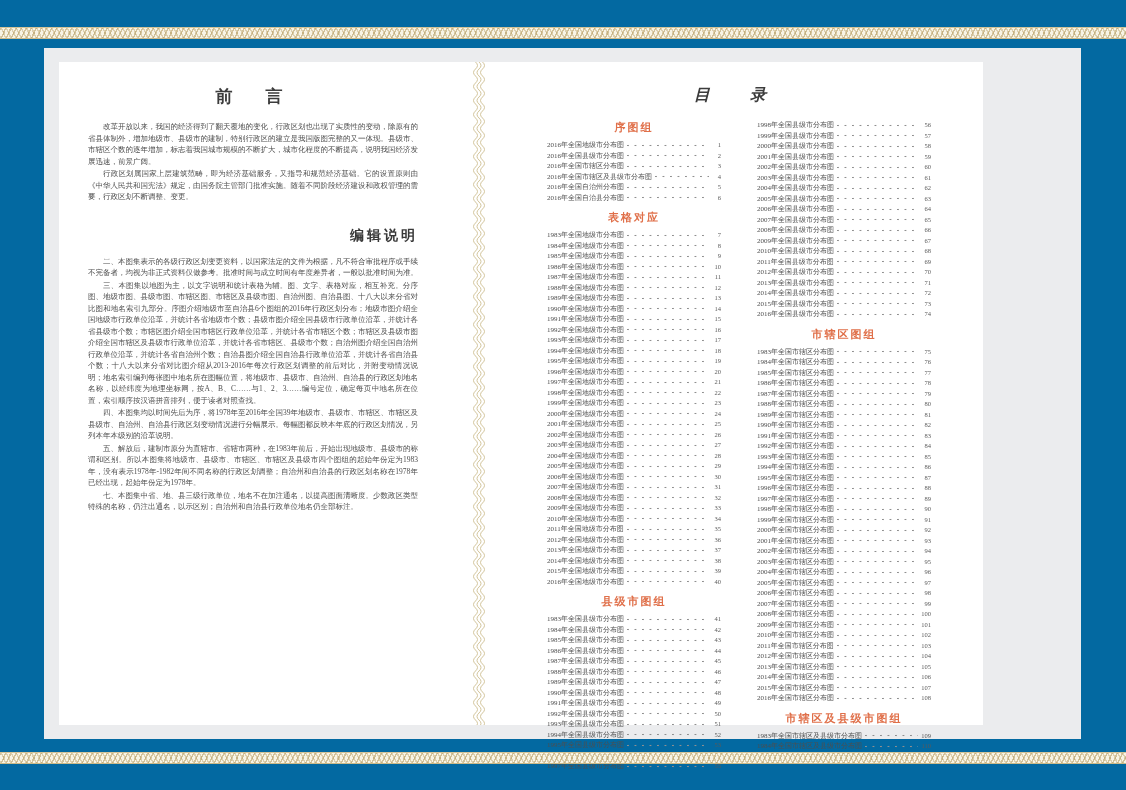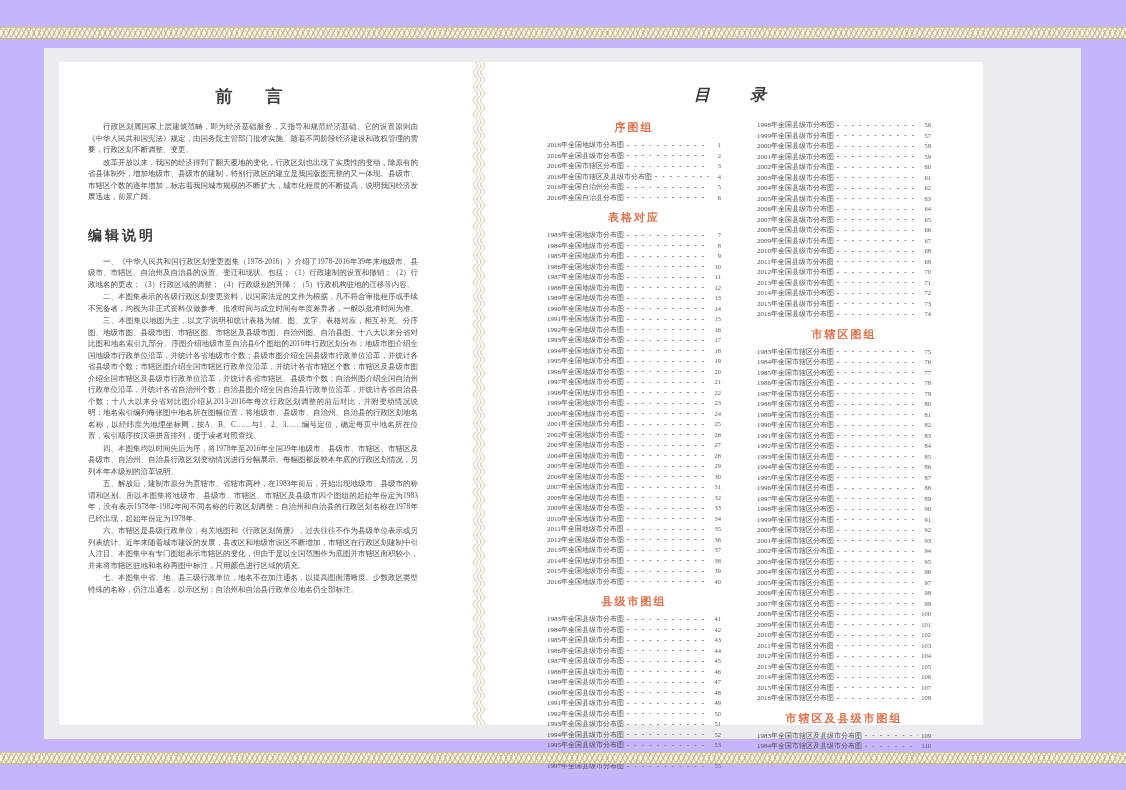--- a/index.html
+++ b/index.html
@@ -1,39 +1,39 @@
 <!DOCTYPE html>
 <html><head>
 <meta charset="utf-8">
 <style>
   html,body{margin:0;padding:0;}
   body{width:1126px;height:790px;overflow:hidden;background:#fbfcfe;
        font-family:"Liberation Serif","DejaVu Serif",serif;}
-  .canvas{position:relative;width:1126px;height:790px;background:#c4b5fd;}
+  .canvas{position:relative;width:1126px;height:790px;background:#0369a1;}
 
   
   .band{position:absolute;left:0;right:0;height:10px;background-color:#f8f4e5;
         border-top:1px solid #d3c499;border-bottom:1px solid #cbba8a;
         background-image:
           repeating-linear-gradient(115deg, rgba(178,152,92,.55) 0 1.4px, rgba(0,0,0,0) 1.4px 4.6px),
           repeating-linear-gradient(65deg,  rgba(178,152,92,.40) 0 1.4px, rgba(0,0,0,0) 1.4px 4.6px);}
   .band-top{top:27px;}
   .band-bottom{top:752px;}
 
   
   .panel{position:absolute;left:44px;top:48px;width:1037px;height:691px;background:#ebecee;}
   .spread{position:absolute;left:15px;top:14px;height:663px;display:flex;}
   .page{width:494px;height:663px;background:#ffffff;box-sizing:border-box;}
   .spine{width:18px;height:663px;background:#ffffff;}
 
   
   .page-left{padding:0 53px 0 29px;width:412px;}
   .preface-title{margin:23px 0 13px;text-align:center;font-size:17px;font-weight:bold;
                  letter-spacing:8px;color:#3c3c3c;}
-  .editorial-title{margin:24px 0 11px;text-align:left;font-size:14px;font-weight:bold;
+  .editorial-title{margin:24px 0 11px;text-align:right;font-size:14px;font-weight:bold;
                    letter-spacing:3px;color:#383838;}
   .body-text{font-size:7.5px;line-height:11.5px;color:#4c4c4c;text-align:justify;}
   .body-text p{margin:0 0 1px;text-indent:2em;}
 
   
   .page-right{padding:0;}
   .toc-title{margin:23px 0 14px;text-align:center;font-size:16px;font-weight:bold;
              letter-spacing:12px;color:#3c3c3c;font-style:italic;}
   .toc-columns{display:flex;margin:0 52px 0 58px;gap:36px;}
   .toc-col{flex:1;min-width:0;}
@@ -53,31 +53,29 @@
 
 <div class="canvas">
   <div class="band band-top"></div>
 
   <div class="panel">
     <div class="spread">
 
       <div class="page page-left">
         <div class="preface-title">前　言</div>
         <div class="body-text">
+            <p>改革开放以来，我国的经济得到了翻天覆地的变化，行政区划也出现了实质性的变动，除原有的省县体制外，增加地级市、县级市的建制，特别行政区的建立是我国版图完整的又一体现。县级市、市辖区个数的逐年增加，标志着我国城市规模的不断扩大，城市化程度的不断提高，说明我国经济发展迅速，前景广阔。</p>
             <p>行政区划属国家上层建筑范畴，即为经济基础服务，又指导和规范经济基础。它的设置原则由《中华人民共和国宪法》规定，由国务院主管部门批准实施。随着不同阶段经济建设和政权管理的需要，行政区划不断调整、变更。</p>
-            <p>改革开放以来，我国的经济得到了翻天覆地的变化，行政区划也出现了实质性的变动，除原有的省县体制外，增加地级市、县级市的建制，特别行政区的建立是我国版图完整的又一体现。县级市、市辖区个数的逐年增加，标志着我国城市规模的不断扩大，城市化程度的不断提高，说明我国经济发展迅速，前景广阔。</p>
           </div>
         <div class="editorial-title">编辑说明</div>
         <div class="body-text">
-            <p>一、《中华人民共和国行政区划变更图集（1978-2016）》介绍了1978-2016年39年来地级市、县级市、市辖区、自治州及自治县的设置、变迁和现状。包括：（1）行政建制的设置和撤销；（2）行政地名的更改；（3）行政区域的调整；（4）行政级别的升降；（5）行政机构驻地的迁移等内容。</p>
             <p>二、本图集表示的各级行政区划变更资料，以国家法定的文件为根据，凡不符合审批程序或手续不完备者，均视为非正式资料仅做参考。批准时间与成立时间有年度差异者，一般以批准时间为准。</p>
             <p>三、本图集以地图为主，以文字说明和统计表格为辅。图、文字、表格对应，相互补充。分序图、地级市图、县级市图、市辖区图、市辖区及县级市图、自治州图、自治县图、十八大以来分省对比图和地名索引九部分。序图介绍地级市至自治县6个图组的2016年行政区划分布；地级市图介绍全国地级市行政单位沿革，并统计各省地级市个数；县级市图介绍全国县级市行政单位沿革，并统计各省县级市个数；市辖区图介绍全国市辖区行政单位沿革，并统计各省市辖区个数；市辖区及县级市图介绍全国市辖区及县级市行政单位沿革，并统计各省市辖区、县级市个数；自治州图介绍全国自治州行政单位沿革，并统计各省自治州个数；自治县图介绍全国自治县行政单位沿革，并统计各省自治县个数；十八大以来分省对比图介绍从2013-2016年每次行政区划调整的前后对比，并附变动情况说明；地名索引编列每张图中地名所在图幅位置，将地级市、县级市、自治州、自治县的行政区划地名名称，以经纬度为地理坐标网，按A、B、C……与1、2、3……编号定位，确定每页中地名所在位置，索引顺序按汉语拼音排列，便于读者对照查找。</p>
             <p>四、本图集均以时间先后为序，将1978年至2016年全国39年地级市、县级市、市辖区、市辖区及县级市、自治州、自治县行政区划变动情况进行分幅展示。每幅图都反映本年底的行政区划情况，另列本年本级别的沿革说明。</p>
             <p>五、解放后，建制市原分为直辖市、省辖市两种，在1983年前后，开始出现地级市、县级市的称谓和区别。所以本图集将地级市、县级市、市辖区、市辖区及县级市四个图组的起始年份定为1983年，没有表示1978年-1982年间不同名称的行政区划调整；自治州和自治县的行政区划名称在1978年已经出现，起始年份定为1978年。</p>
-            <p>六、市辖区是县级行政单位，有关地图和《行政区划简册》，过去往往不作为县级单位表示或另列表统计。近年来随着城市建设的发展，县改区和地级市设区不断增加，市辖区在行政区划建制中引人注目。本图集中有专门图组表示市辖区的变化，但由于是以全国范围作为底图并市辖区面积较小，并未将市辖区驻地和名称再图中标注，只用颜色进行区域的填充。</p>
             <p>七、本图集中省、地、县三级行政单位，地名不在加注通名，以提高图面清晰度。少数政区类型特殊的名称，仍注出通名，以示区别；自治州和自治县行政单位地名仍全部标注。</p>
           </div>
       </div>
 
       <div class="spine">
         <svg id="spine-svg" width="18" height="663" xmlns="http://www.w3.org/2000/svg">
             <path d="M4.5 0 q4 3.5 0 7 q-4 3.5 0 7 q4 3.5 0 7 q-4 3.5 0 7 q4 3.5 0 7 q-4 3.5 0 7 q4 3.5 0 7 q-4 3.5 0 7 q4 3.5 0 7 q-4 3.5 0 7 q4 3.5 0 7 q-4 3.5 0 7 q4 3.5 0 7 q-4 3.5 0 7 q4 3.5 0 7 q-4 3.5 0 7 q4 3.5 0 7 q-4 3.5 0 7 q4 3.5 0 7 q-4 3.5 0 7 q4 3.5 0 7 q-4 3.5 0 7 q4 3.5 0 7 q-4 3.5 0 7 q4 3.5 0 7 q-4 3.5 0 7 q4 3.5 0 7 q-4 3.5 0 7 q4 3.5 0 7 q-4 3.5 0 7 q4 3.5 0 7 q-4 3.5 0 7 q4 3.5 0 7 q-4 3.5 0 7 q4 3.5 0 7 q-4 3.5 0 7 q4 3.5 0 7 q-4 3.5 0 7 q4 3.5 0 7 q-4 3.5 0 7 q4 3.5 0 7 q-4 3.5 0 7 q4 3.5 0 7 q-4 3.5 0 7 q4 3.5 0 7 q-4 3.5 0 7 q4 3.5 0 7 q-4 3.5 0 7 q4 3.5 0 7 q-4 3.5 0 7 q4 3.5 0 7 q-4 3.5 0 7 q4 3.5 0 7 q-4 3.5 0 7 q4 3.5 0 7 q-4 3.5 0 7 q4 3.5 0 7 q-4 3.5 0 7 q4 3.5 0 7 q-4 3.5 0 7 q4 3.5 0 7 q-4 3.5 0 7 q4 3.5 0 7 q-4 3.5 0 7 q4 3.5 0 7 q-4 3.5 0 7 q4 3.5 0 7 q-4 3.5 0 7 q4 3.5 0 7 q-4 3.5 0 7 q4 3.5 0 7 q-4 3.5 0 7 q4 3.5 0 7 q-4 3.5 0 7 q4 3.5 0 7 q-4 3.5 0 7 q4 3.5 0 7 q-4 3.5 0 7 q4 3.5 0 7 q-4 3.5 0 7 q4 3.5 0 7 q-4 3.5 0 7 q4 3.5 0 7 q-4 3.5 0 7 q4 3.5 0 7 q-4 3.5 0 7 q4 3.5 0 7 q-4 3.5 0 7 q4 3.5 0 7 q-4 3.5 0 7 q4 3.5 0 7 q-4 3.5 0 7 q4 3.5 0 7 q-4 3.5 0 7 q4 3.5 0 7 q-4 3.5 0 7" fill="none" stroke="#cdbd90" stroke-width="0.9"></path>
             <path d="M8 0 q4 3.5 0 7 q-4 3.5 0 7 q4 3.5 0 7 q-4 3.5 0 7 q4 3.5 0 7 q-4 3.5 0 7 q4 3.5 0 7 q-4 3.5 0 7 q4 3.5 0 7 q-4 3.5 0 7 q4 3.5 0 7 q-4 3.5 0 7 q4 3.5 0 7 q-4 3.5 0 7 q4 3.5 0 7 q-4 3.5 0 7 q4 3.5 0 7 q-4 3.5 0 7 q4 3.5 0 7 q-4 3.5 0 7 q4 3.5 0 7 q-4 3.5 0 7 q4 3.5 0 7 q-4 3.5 0 7 q4 3.5 0 7 q-4 3.5 0 7 q4 3.5 0 7 q-4 3.5 0 7 q4 3.5 0 7 q-4 3.5 0 7 q4 3.5 0 7 q-4 3.5 0 7 q4 3.5 0 7 q-4 3.5 0 7 q4 3.5 0 7 q-4 3.5 0 7 q4 3.5 0 7 q-4 3.5 0 7 q4 3.5 0 7 q-4 3.5 0 7 q4 3.5 0 7 q-4 3.5 0 7 q4 3.5 0 7 q-4 3.5 0 7 q4 3.5 0 7 q-4 3.5 0 7 q4 3.5 0 7 q-4 3.5 0 7 q4 3.5 0 7 q-4 3.5 0 7 q4 3.5 0 7 q-4 3.5 0 7 q4 3.5 0 7 q-4 3.5 0 7 q4 3.5 0 7 q-4 3.5 0 7 q4 3.5 0 7 q-4 3.5 0 7 q4 3.5 0 7 q-4 3.5 0 7 q4 3.5 0 7 q-4 3.5 0 7 q4 3.5 0 7 q-4 3.5 0 7 q4 3.5 0 7 q-4 3.5 0 7 q4 3.5 0 7 q-4 3.5 0 7 q4 3.5 0 7 q-4 3.5 0 7 q4 3.5 0 7 q-4 3.5 0 7 q4 3.5 0 7 q-4 3.5 0 7 q4 3.5 0 7 q-4 3.5 0 7 q4 3.5 0 7 q-4 3.5 0 7 q4 3.5 0 7 q-4 3.5 0 7 q4 3.5 0 7 q-4 3.5 0 7 q4 3.5 0 7 q-4 3.5 0 7 q4 3.5 0 7 q-4 3.5 0 7 q4 3.5 0 7 q-4 3.5 0 7 q4 3.5 0 7 q-4 3.5 0 7 q4 3.5 0 7 q-4 3.5 0 7 q4 3.5 0 7 q-4 3.5 0 7 q4 3.5 0 7 q-4 3.5 0 7" fill="none" stroke="#cdbd90" stroke-width="0.9"></path>
             <path d="M11.5 0 q4 3.5 0 7 q-4 3.5 0 7 q4 3.5 0 7 q-4 3.5 0 7 q4 3.5 0 7 q-4 3.5 0 7 q4 3.5 0 7 q-4 3.5 0 7 q4 3.5 0 7 q-4 3.5 0 7 q4 3.5 0 7 q-4 3.5 0 7 q4 3.5 0 7 q-4 3.5 0 7 q4 3.5 0 7 q-4 3.5 0 7 q4 3.5 0 7 q-4 3.5 0 7 q4 3.5 0 7 q-4 3.5 0 7 q4 3.5 0 7 q-4 3.5 0 7 q4 3.5 0 7 q-4 3.5 0 7 q4 3.5 0 7 q-4 3.5 0 7 q4 3.5 0 7 q-4 3.5 0 7 q4 3.5 0 7 q-4 3.5 0 7 q4 3.5 0 7 q-4 3.5 0 7 q4 3.5 0 7 q-4 3.5 0 7 q4 3.5 0 7 q-4 3.5 0 7 q4 3.5 0 7 q-4 3.5 0 7 q4 3.5 0 7 q-4 3.5 0 7 q4 3.5 0 7 q-4 3.5 0 7 q4 3.5 0 7 q-4 3.5 0 7 q4 3.5 0 7 q-4 3.5 0 7 q4 3.5 0 7 q-4 3.5 0 7 q4 3.5 0 7 q-4 3.5 0 7 q4 3.5 0 7 q-4 3.5 0 7 q4 3.5 0 7 q-4 3.5 0 7 q4 3.5 0 7 q-4 3.5 0 7 q4 3.5 0 7 q-4 3.5 0 7 q4 3.5 0 7 q-4 3.5 0 7 q4 3.5 0 7 q-4 3.5 0 7 q4 3.5 0 7 q-4 3.5 0 7 q4 3.5 0 7 q-4 3.5 0 7 q4 3.5 0 7 q-4 3.5 0 7 q4 3.5 0 7 q-4 3.5 0 7 q4 3.5 0 7 q-4 3.5 0 7 q4 3.5 0 7 q-4 3.5 0 7 q4 3.5 0 7 q-4 3.5 0 7 q4 3.5 0 7 q-4 3.5 0 7 q4 3.5 0 7 q-4 3.5 0 7 q4 3.5 0 7 q-4 3.5 0 7 q4 3.5 0 7 q-4 3.5 0 7 q4 3.5 0 7 q-4 3.5 0 7 q4 3.5 0 7 q-4 3.5 0 7 q4 3.5 0 7 q-4 3.5 0 7 q4 3.5 0 7 q-4 3.5 0 7 q4 3.5 0 7 q-4 3.5 0 7 q4 3.5 0 7 q-4 3.5 0 7" fill="none" stroke="#cdbd90" stroke-width="0.9"></path>
           </svg>

